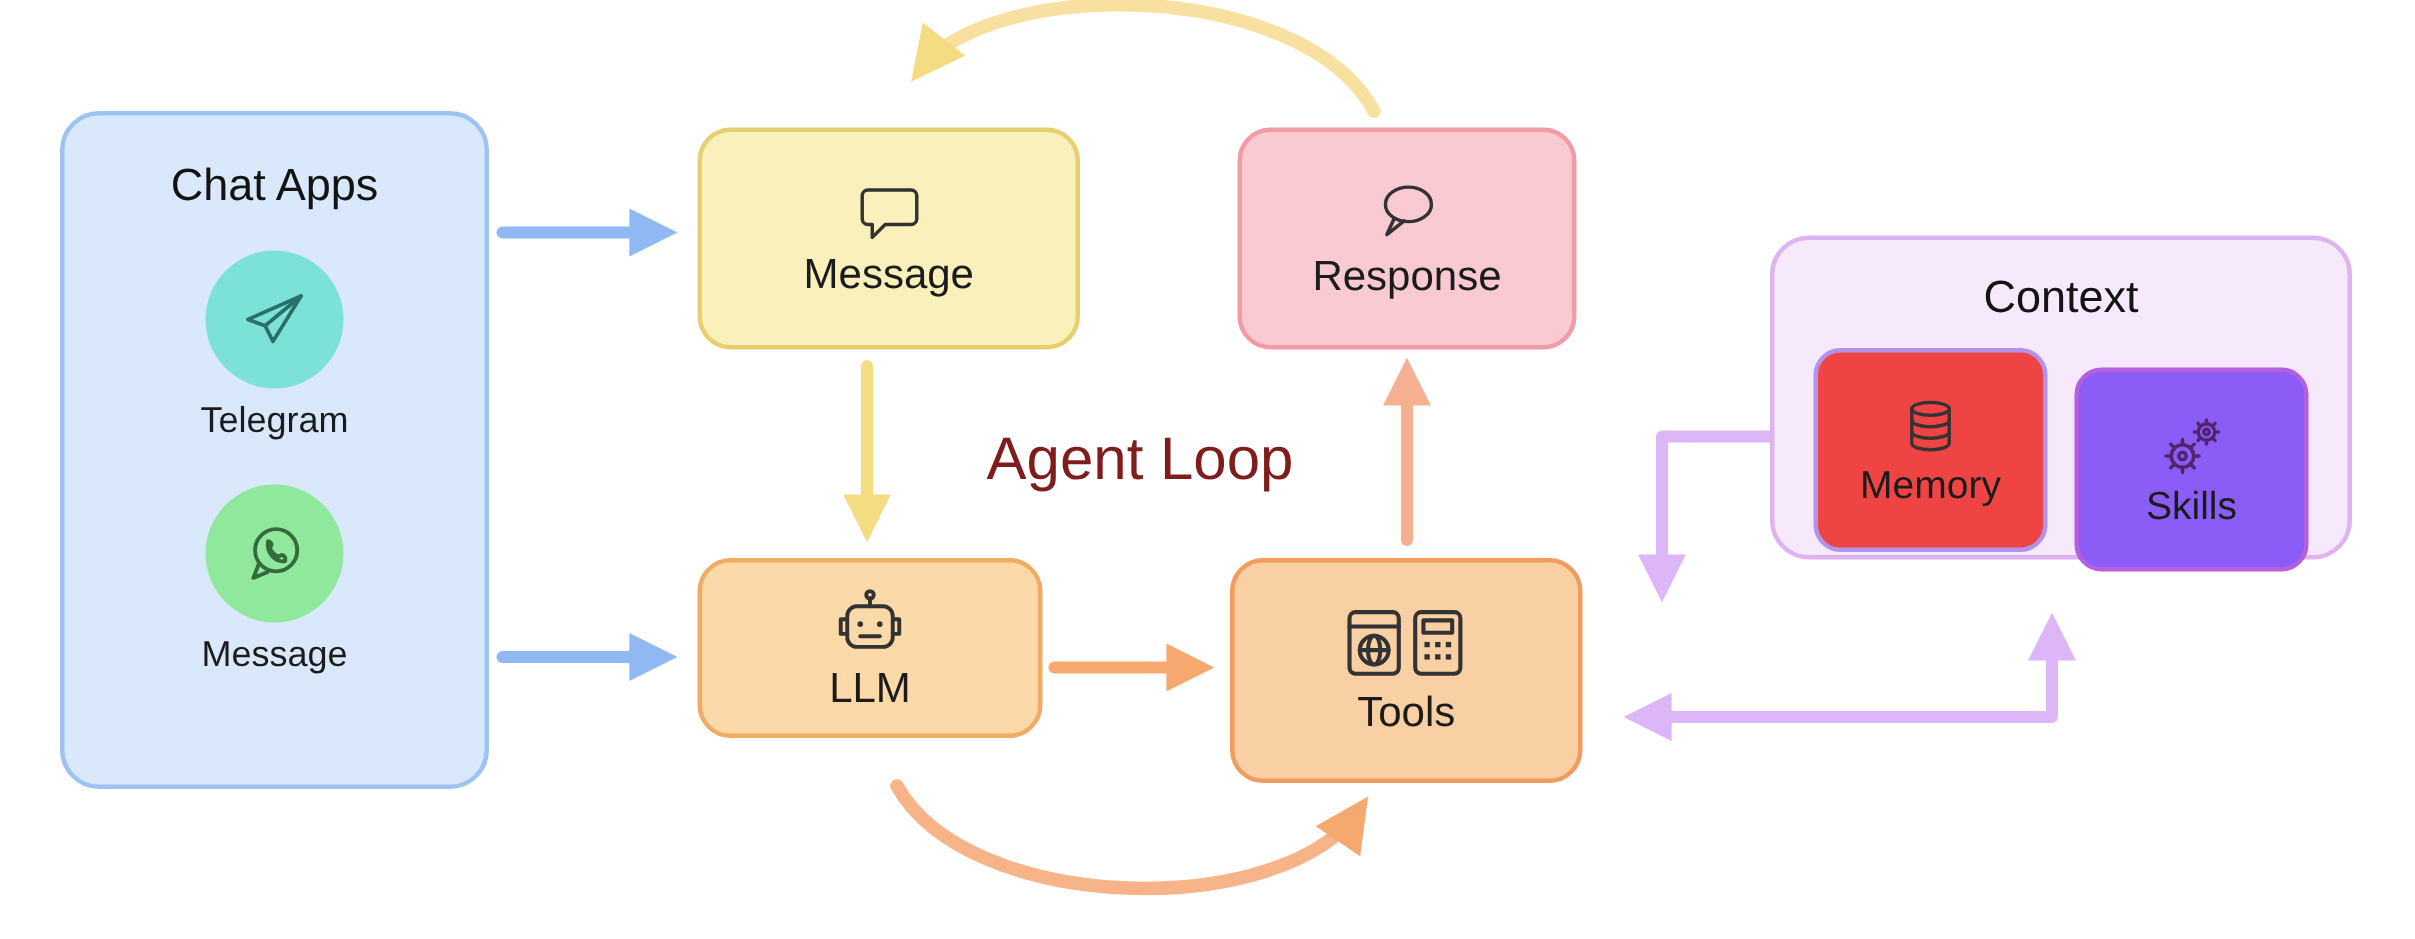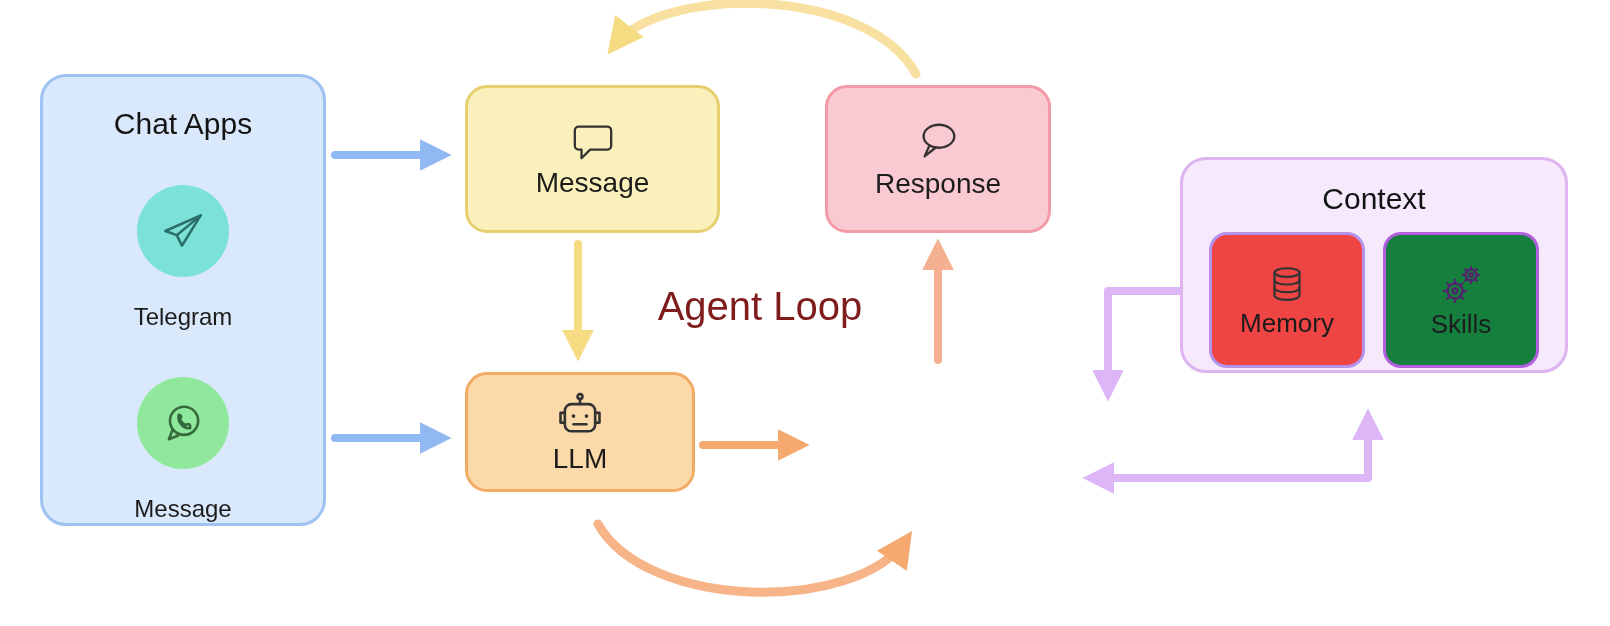--- a/index.html
+++ b/index.html
@@ -21,21 +21,21 @@
     align-items:center;justify-content:center;
     gap:4px;
   }
   .node-label{font-size:28px;color:#1c1c1c;line-height:1.1;}
   .group-title{font-size:30px;color:#141414;}
   
   .chatapps{
     left:40px;top:74px;width:286px;height:452px;
     background:#d9e8fb;border-color:#9ec3f2;
     border-radius:26px;
-    justify-content:space-between;
+    justify-content:flex-start;
     padding-top:30px;gap:0;
   }
   .app-circle{
     width:92px;height:92px;border-radius:50%;
     display:flex;align-items:center;justify-content:center;
   }
   .app-label{font-size:24px;margin-top:8px;}
   .tg-circle{background:#7ce1d6;margin-top:26px;}
   .wa-circle{background:#90e89c;margin-top:28px;}
   
@@ -66,21 +66,21 @@
     justify-content:flex-start;
     padding-top:22px;
   }
   .context-row{display:flex;gap:18px;margin-top:12px;}
   .subnode{
     width:156px;height:136px;border-radius:18px;border:3px solid;
     box-sizing:border-box;
     display:flex;flex-direction:column;align-items:center;justify-content:center;gap:2px;
   }
   .memory{background:#ef4444;border-color:#b393ea;}
-  .skills{background:#15803d;border-color:#b35fe0;}
+  .skills{background:#8b5cf6;border-color:#b35fe0;margin-top:13px;}
   .subnode .node-label{font-size:26px;}
   
   .loop-caption{
     position:absolute;left:640px;top:284px;width:240px;
     text-align:center;font-size:40px;color:#7f1d1d;
   }
   .icon{display:flex;align-items:center;justify-content:center;}
 </style>
 </head>
 <body>
@@ -180,20 +180,42 @@
         <path d="M10 21 h-4 v9 h4"></path>
         <path d="M38 21 h4 v9 h-4"></path>
         <circle cx="18" cy="24" r="1.7" fill="#333" stroke="none"></circle>
         <circle cx="30" cy="24" r="1.7" fill="#333" stroke="none"></circle>
         <line x1="18" y1="31.5" x2="30" y2="31.5"></line>
       </svg>
     </span>
     <div class="node-label">LLM</div>
   </div>
 
+  <div class="node tools">
+    <span class="icon">
+      <svg width="84" height="52" viewBox="0 0 60 38" fill="none" stroke="#333" stroke-width="2" stroke-linecap="round" stroke-linejoin="round">
+
+        <rect x="2" y="3" width="24" height="30" rx="3"></rect>
+        <line x1="2" y1="10" x2="26" y2="10"></line>
+        <circle cx="14" cy="21.5" r="7"></circle>
+        <ellipse cx="14" cy="21.5" rx="3" ry="7"></ellipse>
+        <line x1="7" y1="21.5" x2="21" y2="21.5"></line>
+
+        <rect x="34" y="3" width="22" height="30" rx="3"></rect>
+        <rect x="38" y="7" width="14" height="6"></rect>
+        <rect x="38.5" y="17.5" width="2.6" height="2.6" fill="#333" stroke="none"></rect>
+        <rect x="43.7" y="17.5" width="2.6" height="2.6" fill="#333" stroke="none"></rect>
+        <rect x="48.9" y="17.5" width="2.6" height="2.6" fill="#333" stroke="none"></rect>
+        <rect x="38.5" y="23.5" width="2.6" height="2.6" fill="#333" stroke="none"></rect>
+        <rect x="43.7" y="23.5" width="2.6" height="2.6" fill="#333" stroke="none"></rect>
+        <rect x="48.9" y="23.5" width="2.6" height="2.6" fill="#333" stroke="none"></rect>
+      </svg>
+    </span>
+    <div class="node-label">Tools</div>
+  </div>
 
   <div class="node context">
     <div class="group-title">Context</div>
     <div class="context-row">
 
       <div class="subnode memory">
         <span class="icon">
           <svg width="46" height="44" viewBox="0 0 48 44" fill="none" stroke="#333" stroke-width="2.3" stroke-linecap="round" stroke-linejoin="round">
             <ellipse cx="24" cy="9" rx="13" ry="4.5"></ellipse>
             <path d="M11 9 v24 c0 2.5 5.8 4.5 13 4.5 s13 -2 13 -4.5 V9"></path>

